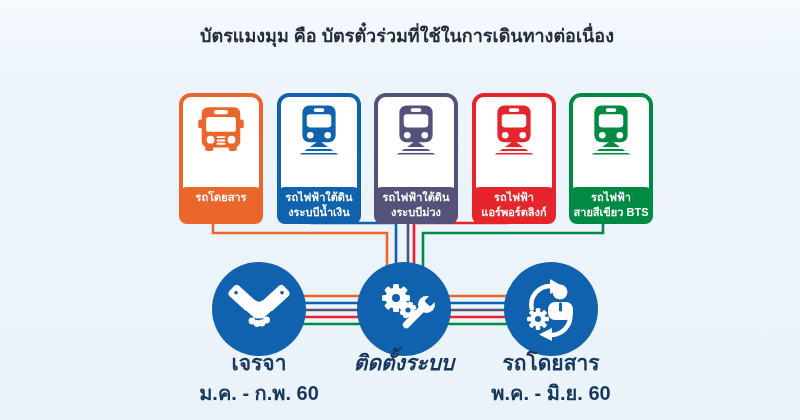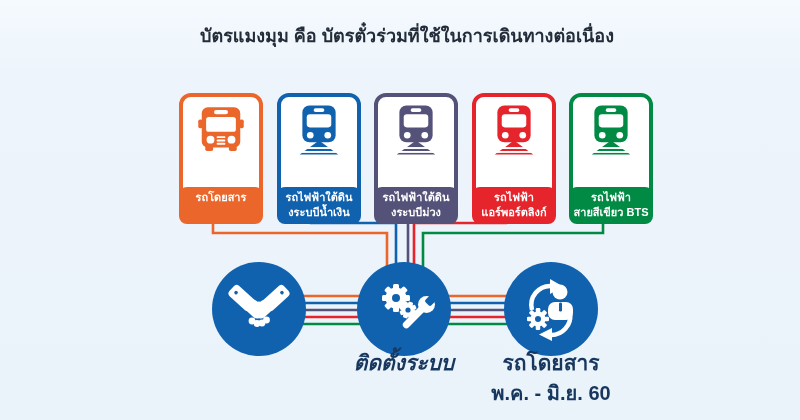--- a/index.html
+++ b/index.html
@@ -260,20 +260,24 @@
         <rect x="16.8" y="31" width="4.5" height="5.5" rx="1.2" transform="rotate(315 19 42)"></rect>
         <circle cx="19" cy="42" r="7.5"></circle>
         <circle cx="41" cy="15" r="7.5"></circle>
         <rect x="29" y="25" width="25" height="18" rx="7"></rect>
       </g>
       <circle cx="19" cy="42" r="3" fill="#1162AE"></circle>
       <rect x="40" y="25.5" width="3" height="9" rx="1.2" fill="#1162AE"></rect>
     </svg>
   </div>
 
+  <div class="t-label tl0">
+    <div class="t-title">เจรจา</div>
+    <div class="t-period">ม.ค. - ก.พ. 60</div>
+  </div>
   <div class="t-label tl1">
     <div class="t-title">ติดตั้งระบบ</div>
   </div>
   <div class="t-label tl2">
     <div class="t-title">รถโดยสาร</div>
     <div class="t-period">พ.ค. - มิ.ย. 60</div>
   </div>
 
 </div>
 

